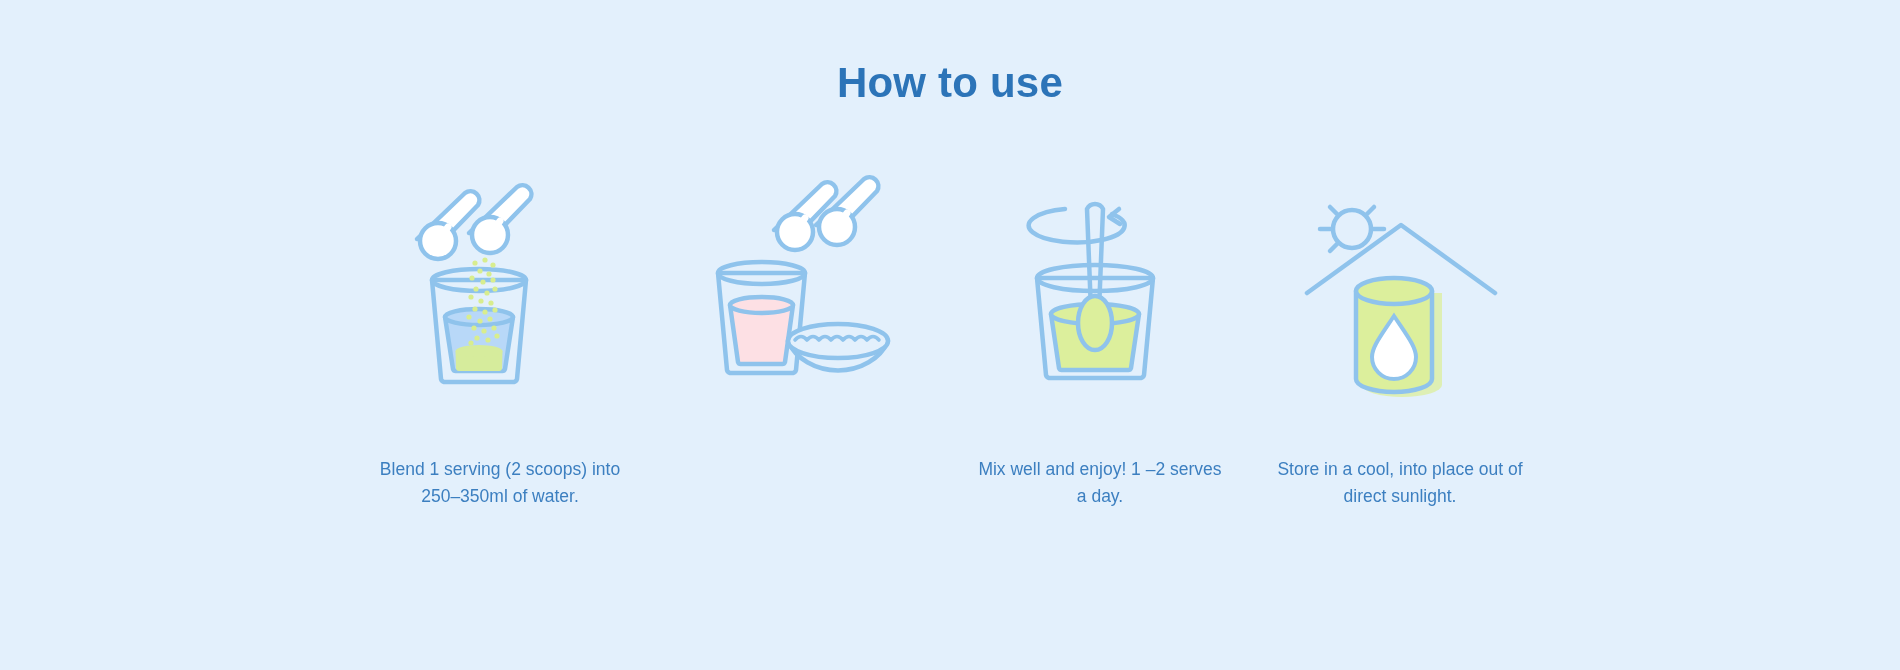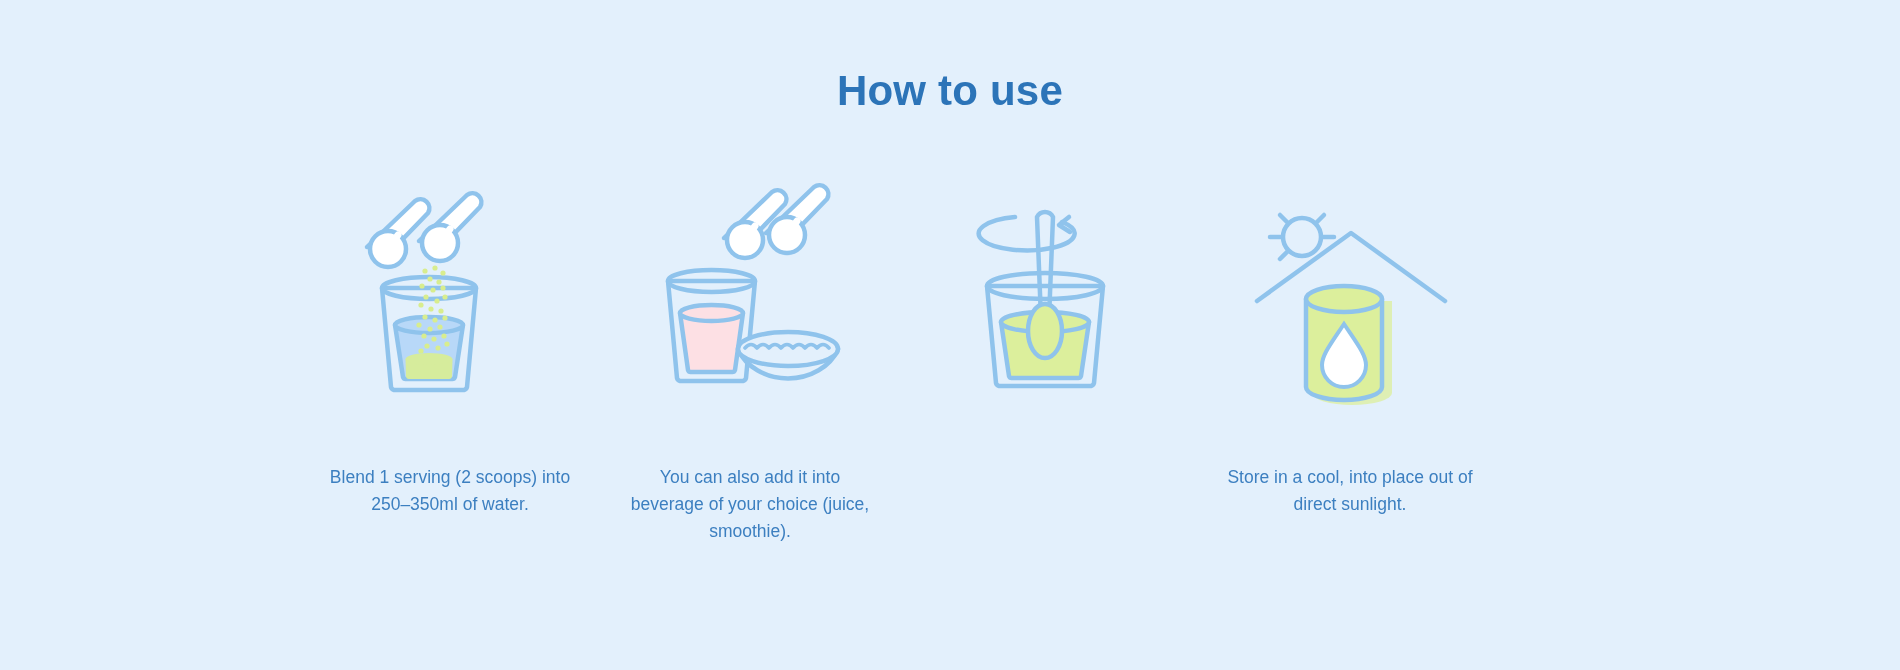--- a/index.html
+++ b/index.html
@@ -19,27 +19,27 @@
     height: 670px;
     background: #e3f0fc;
     box-sizing: border-box;
   }
   .page-title {
     text-align: center;
     color: #2c74b8;
     font-size: 42px;
     font-weight: bold;
     letter-spacing: 0.2px;
-    margin: 16px;
+    margin: 8px;
     padding-top: 52px;
     line-height: 1.1;
   }
   .steps {
     display: flex;
-    justify-content: flex-start;
+    justify-content: center;
     align-items: flex-start;
     margin-top: 42px;
     padding: 0 300px;
     box-sizing: border-box;
   }
   .step {
     width: 300px;
     display: flex;
     flex-direction: column;
     align-items: center;
@@ -153,41 +153,41 @@
 
           <path d="M30 127 L38 184 a3 3 0 0 0 3 2 h41 a3 3 0 0 0 3 -2 L93 127 z" fill="#fde0e4" stroke="#8fc3ec" stroke-width="4.5" stroke-linejoin="round"></path>
           <ellipse cx="61.5" cy="127" rx="31.5" ry="8" fill="#fde0e4" stroke="#8fc3ec" stroke-width="4.5"></ellipse>
 
           <path d="M88 163 a53 44 0 0 0 100 0 z" fill="none" stroke="#8fc3ec" stroke-width="4.5" stroke-linejoin="round"></path>
           <ellipse cx="138" cy="163" rx="50" ry="17" fill="#e3f0fc" stroke="#8fc3ec" stroke-width="4.5"></ellipse>
 
           <path d="M95 162 q6 -7 12 0 q6 -7 12 0 q6 -7 12 0 q6 -7 12 0 q6 -7 12 0 q6 -7 12 0 q6 -7 12 0" fill="none" stroke="#8fc3ec" stroke-width="3.6" stroke-linecap="round" stroke-linejoin="round"></path>
         </svg>
       </div>
-      <div class="step-caption">You can also add it into beverage of your choice (juice, smoothie).</div>
     </div>
 
     <div class="step">
       <div class="step-art">
         <svg width="175" height="215" viewBox="0 0 175 215" fill="none">
 
           <path d="M52 26 a48 17 0 1 0 47 5" fill="none" stroke="#8fc3ec" stroke-width="4.5" stroke-linecap="round"></path>
           <path d="M106 26 l-10 8 l11 7" fill="none" stroke="#8fc3ec" stroke-width="4.5" stroke-linecap="round" stroke-linejoin="round"></path>
 
           <path d="M74 26 a9 9 0 0 1 16 0 L86 128 h-8 z" fill="none" stroke="#8fc3ec" stroke-width="4.5" stroke-linejoin="round"></path>
 
           <path d="M24 95 L33 192 a4 4 0 0 0 3 3 h92 a4 4 0 0 0 3 -3 L140 95 z" fill="none" stroke="#8fc3ec" stroke-width="4.5" stroke-linejoin="round"></path>
           <ellipse cx="82" cy="95" rx="58" ry="13" fill="none" stroke="#8fc3ec" stroke-width="4.5"></ellipse>
 
           <path d="M38 131 L46 185 a3 3 0 0 0 3 2 h66 a3 3 0 0 0 3 -2 L126 131 z" fill="#dcef9c" stroke="#8fc3ec" stroke-width="4.5" stroke-linejoin="round"></path>
           <ellipse cx="82" cy="131" rx="44" ry="10" fill="#dcef9c" stroke="#8fc3ec" stroke-width="4.5"></ellipse>
 
           <ellipse cx="82" cy="140" rx="17" ry="27" fill="#dcef9c" stroke="#8fc3ec" stroke-width="4.5"></ellipse>
         </svg>
       </div>
+      <div class="step-caption">Mix well and enjoy! 1 –2 serves a day.</div>
     </div>
 
     <div class="step">
       <div class="step-art">
         <svg width="200" height="215" viewBox="0 0 200 215" fill="none">
 
           <circle cx="52" cy="46" r="19" fill="none" stroke="#8fc3ec" stroke-width="4.5"></circle>
           <g stroke="#8fc3ec" stroke-width="4.5" stroke-linecap="round">
             <path d="M20 46 h11"></path>
             <path d="M73 46 h11"></path>

